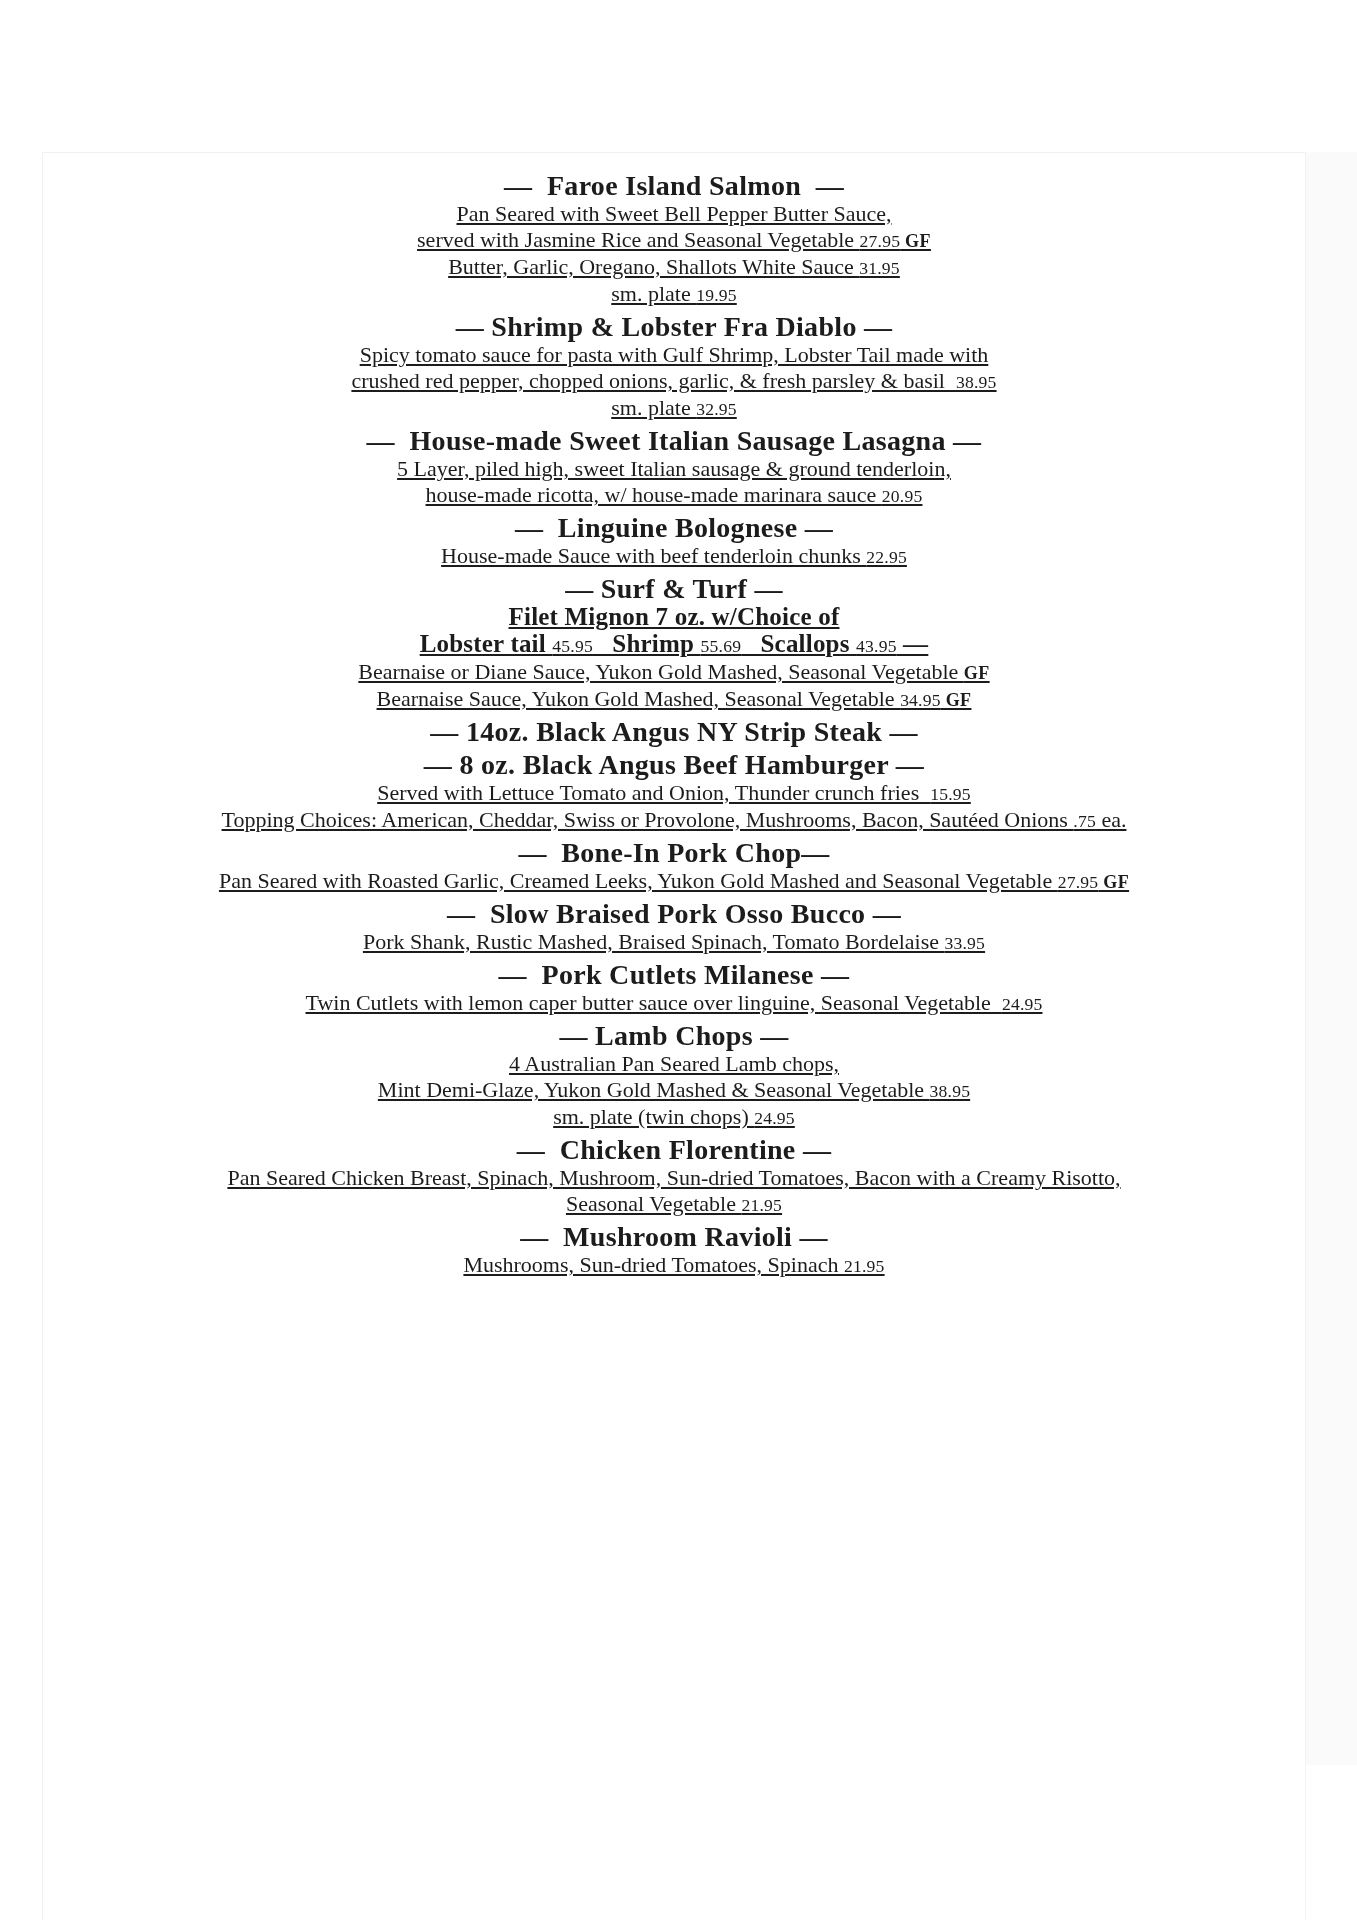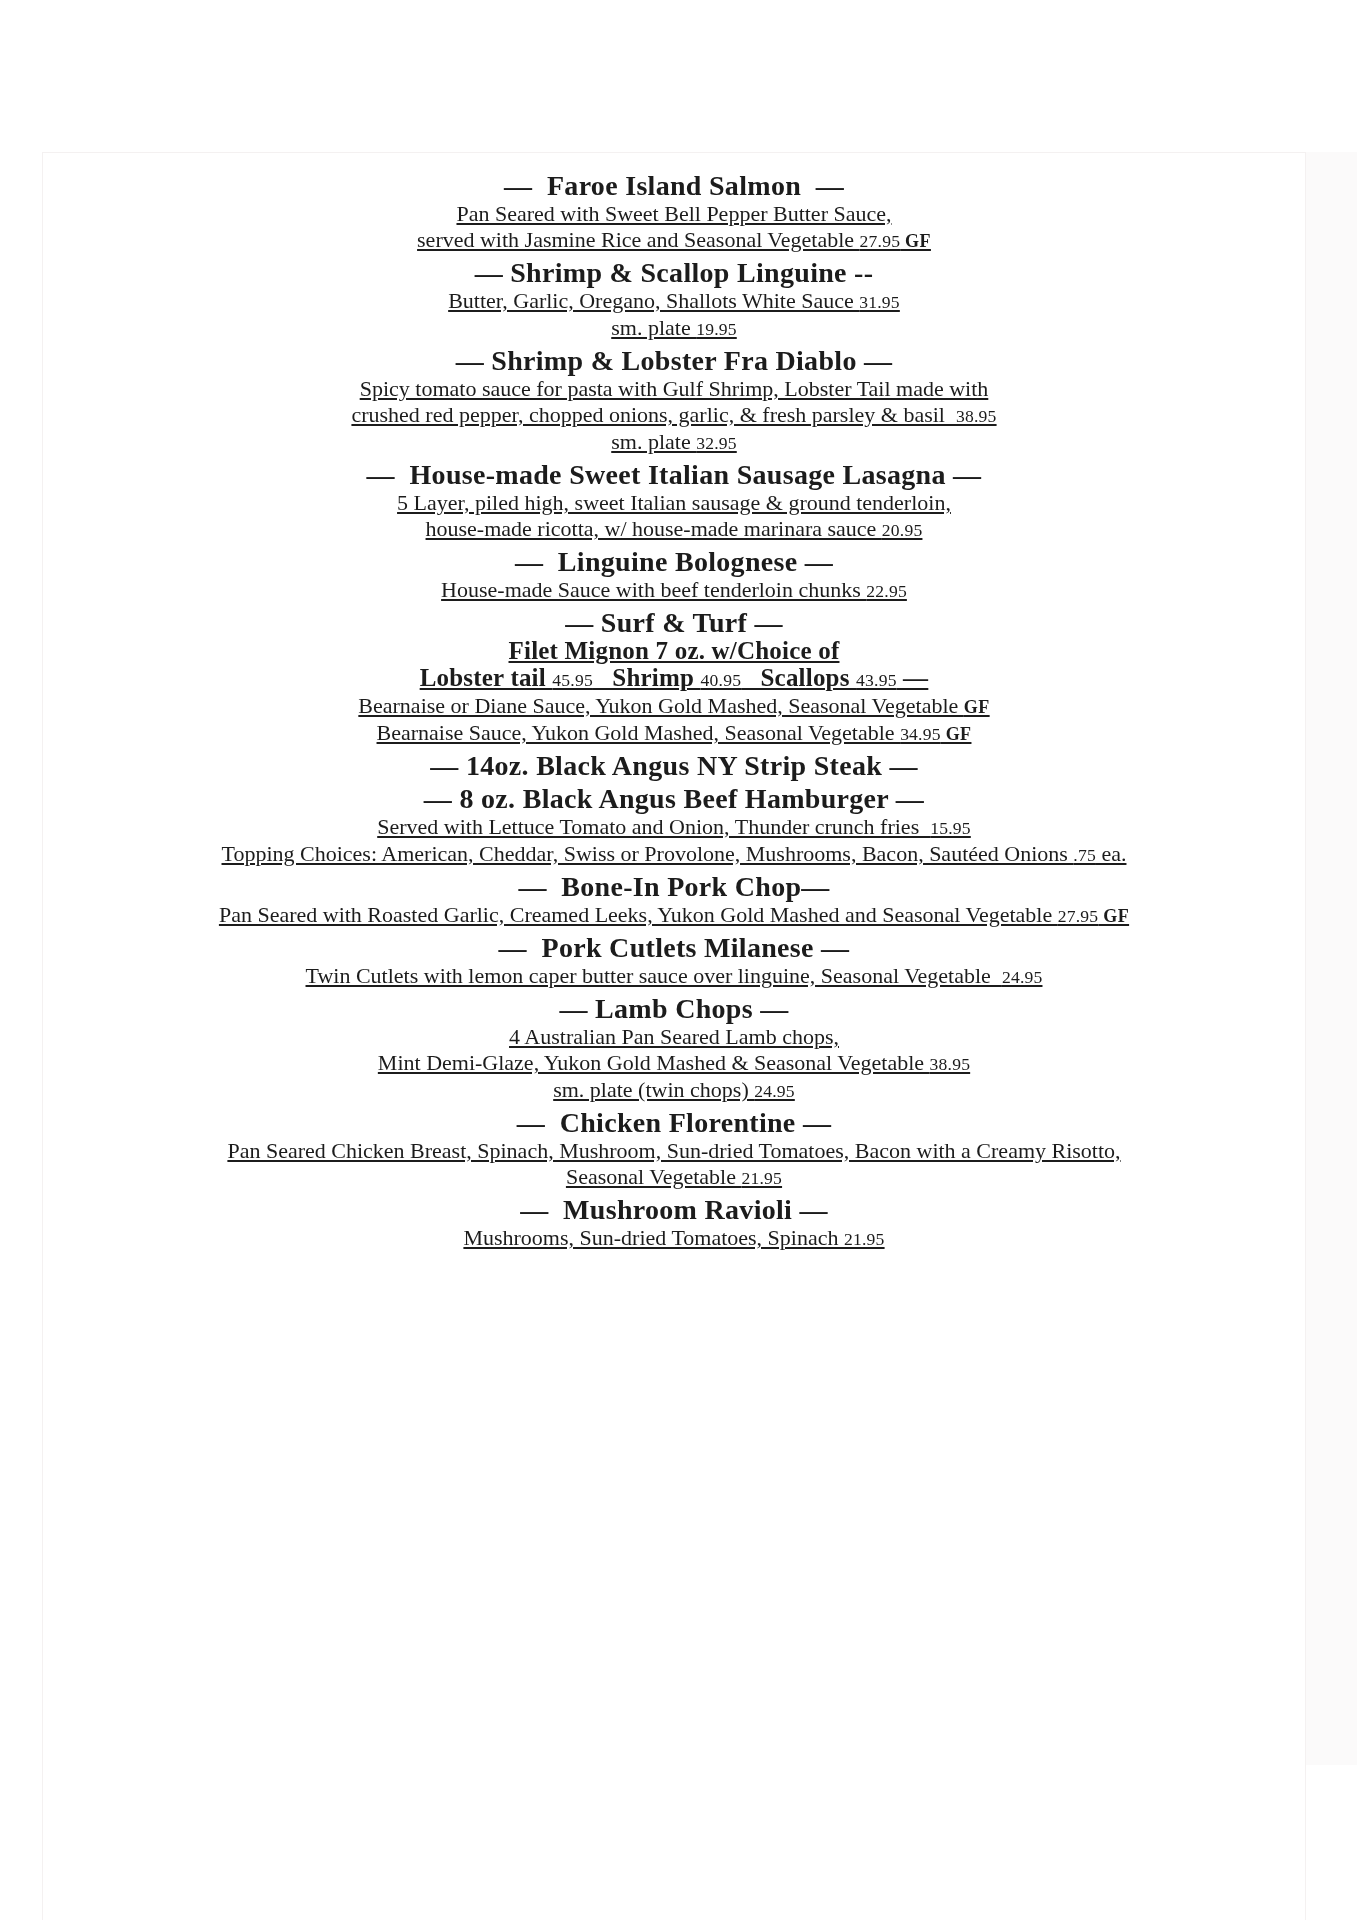--- a/index.html
+++ b/index.html
@@ -86,21 +86,20 @@
 <div id="canvas">
   <div id="right-margin"></div>
   <div class="sheet">
     <div class="menu-content">
         <div class="item">
           <div class="item-title">—  Faroe Island Salmon  —</div>
           <div class="line"><span class="seg-t">Pan Seared with Sweet Bell Pepper Butter Sauce,</span></div>
           <div class="line"><span class="seg-t">served with Jasmine Rice and Seasonal Vegetable </span><span class="seg-p">27.95</span><span class="seg-gf"> GF</span></div>
         </div>
         <div class="item">
-          <div class="item-title">— Shrimp &amp; Scallop Linguine --</div>
           <div class="line"><span class="seg-t">Butter, Garlic, Oregano, Shallots White Sauce </span><span class="seg-p">31.95</span></div>
           <div class="line"><span class="seg-t">sm. plate </span><span class="seg-p">19.95</span></div>
         </div>
         <div class="item">
           <div class="item-title">— Shrimp &amp; Lobster Fra Diablo —</div>
           <div class="line"><span class="seg-t">Spicy tomato sauce for pasta with Gulf Shrimp, Lobster Tail made with</span></div>
           <div class="line"><span class="seg-t">crushed red pepper, chopped onions, garlic, &amp; fresh parsley &amp; basil  </span><span class="seg-p">38.95</span></div>
           <div class="line"><span class="seg-t">sm. plate </span><span class="seg-p">32.95</span></div>
         </div>
         <div class="item">
@@ -108,37 +107,41 @@
           <div class="line"><span class="seg-t">5 Layer, piled high, sweet Italian sausage &amp; ground tenderloin,</span></div>
           <div class="line"><span class="seg-t">house-made ricotta, w/ house-made marinara sauce </span><span class="seg-p">20.95</span></div>
         </div>
         <div class="item">
           <div class="item-title">—  Linguine Bolognese —</div>
           <div class="line"><span class="seg-t">House-made Sauce with beef tenderloin chunks </span><span class="seg-p">22.95</span></div>
         </div>
         <div class="item">
           <div class="item-title">— Surf &amp; Turf —</div>
           <div class="line"><span class="seg-b">Filet Mignon 7 oz. w/Choice of</span></div>
-          <div class="line"><span class="seg-b">Lobster tail </span><span class="seg-p">45.95</span><span class="seg-b">   Shrimp </span><span class="seg-p">40.95</span><span class="seg-b">   Scallops </span><span class="seg-p">43.95</span><span class="seg-b"> —</span></div>
+          <div class="line"><span class="seg-b">Lobster tail </span><span class="seg-p">45.95</span><span class="seg-b">   Shrimp </span><span class="seg-p">55.69</span><span class="seg-b">   Scallops </span><span class="seg-p">43.95</span><span class="seg-b"> —</span></div>
           <div class="line"><span class="seg-t">Bearnaise or Diane Sauce, Yukon Gold Mashed, Seasonal Vegetable </span><span class="seg-gf">GF</span></div>
         </div>
         <div class="item">
           <div class="line"><span class="seg-t">Bearnaise Sauce, Yukon Gold Mashed, Seasonal Vegetable </span><span class="seg-p">34.95</span><span class="seg-gf"> GF</span></div>
         </div>
         <div class="item">
           <div class="item-title">— 14oz. Black Angus NY Strip Steak —</div>
         </div>
         <div class="item">
           <div class="item-title">— 8 oz. Black Angus Beef Hamburger —</div>
           <div class="line"><span class="seg-t">Served with Lettuce Tomato and Onion, Thunder crunch fries  </span><span class="seg-p">15.95</span></div>
           <div class="line"><span class="seg-t">Topping Choices: American, Cheddar, Swiss or Provolone, Mushrooms, Bacon, Sautéed Onions </span><span class="seg-p">.75</span><span class="seg-t"> ea.</span></div>
         </div>
         <div class="item">
           <div class="item-title">—  Bone-In Pork Chop—</div>
           <div class="line"><span class="seg-t">Pan Seared with Roasted Garlic, Creamed Leeks, Yukon Gold Mashed and Seasonal Vegetable </span><span class="seg-p">27.95</span><span class="seg-gf"> GF</span></div>
+        </div>
+        <div class="item">
+          <div class="item-title">—  Slow Braised Pork Osso Bucco —</div>
+          <div class="line"><span class="seg-t">Pork Shank, Rustic Mashed, Braised Spinach, Tomato Bordelaise </span><span class="seg-p">33.95</span></div>
         </div>
         <div class="item">
           <div class="item-title">—  Pork Cutlets Milanese —</div>
           <div class="line"><span class="seg-t">Twin Cutlets with lemon caper butter sauce over linguine, Seasonal Vegetable  </span><span class="seg-p">24.95</span></div>
         </div>
         <div class="item">
           <div class="item-title">— Lamb Chops —</div>
           <div class="line"><span class="seg-t">4 Australian Pan Seared Lamb chops,</span></div>
           <div class="line"><span class="seg-t">Mint Demi-Glaze, Yukon Gold Mashed &amp; Seasonal Vegetable </span><span class="seg-p">38.95</span></div>
           <div class="line"><span class="seg-t">sm. plate (twin chops) </span><span class="seg-p">24.95</span></div>

